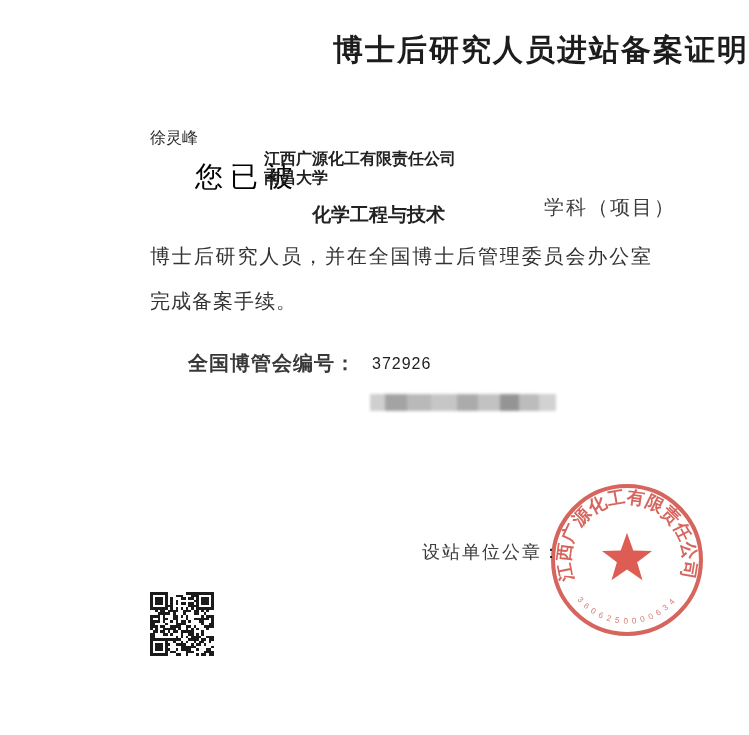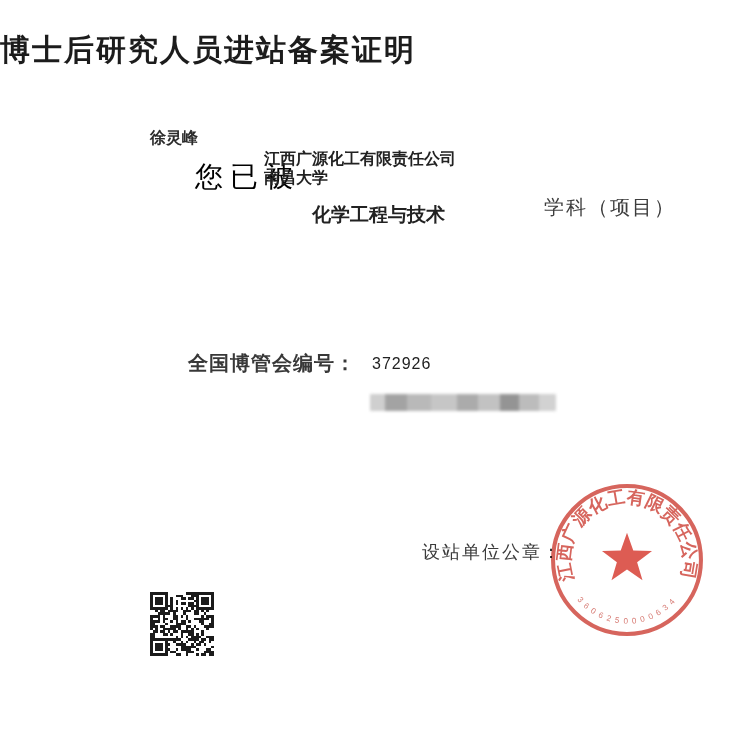--- a/index.html
+++ b/index.html
@@ -1,21 +1,21 @@
 <!DOCTYPE html>
 <html><head>
 <meta charset="utf-8">
 <style>
   html,body{margin:0;padding:0;background:#ffffff;}
   .page{position:relative;width:749px;height:735px;background:#ffffff;overflow:hidden;
         font-family:"Liberation Serif",serif;color:#2e2e2e;}
   .abs{position:absolute;}
-  .title{top:30px;left:0;width:749px;text-align:left;font-size:30px;font-weight:700;
+  .title{top:30px;left:0;width:749px;text-align:right;font-size:30px;font-weight:700;
          letter-spacing:2px;color:#1c1c1c;}
-  .name{top:128px;left:150px;font-size:16px;font-weight:700;color:#2b2b2b;
+  .name{top:128px;left:150px;font-size:16px;font-weight:400;color:#2b2b2b;
         font-family:"Liberation Sans",sans-serif;}
   .intro-prefix{top:158px;left:195px;font-size:28px;letter-spacing:7px;color:#000000;}
   .employer{top:149px;left:264px;font-size:16px;font-weight:700;line-height:19px;
             color:#222;font-family:"Liberation Sans",sans-serif;}
   .hired-as{top:198px;left:149px;font-size:20px;letter-spacing:9px;color:#3d3d3d;}
   .discipline{top:202px;left:312px;font-size:19px;font-weight:700;color:#222;
               font-family:"Liberation Sans",sans-serif;}
   .discipline-suffix{top:194px;left:524px;font-size:20px;letter-spacing:2px;color:#3d3d3d;margin-left:20px;}
   .body-text{top:234px;left:150px;width:502px;font-size:20px;letter-spacing:1px;
              line-height:45px;color:#333;text-align:justify;}
@@ -49,20 +49,21 @@
   <div class="abs employer">
     <div>江西广源化工有限责任公司</div>
     <div>南昌大学</div>
   </div>
 
 
   <div class="abs discipline">化学工程与技术</div>
 
   <div class="abs discipline-suffix">学科（项目）</div>
 
+  <div class="abs body-text">博士后研究人员，并在全国博士后管理委员会办公室完成备案手续。</div>
 
   <div class="abs reg-label">全国博管会编号：</div>
   <div class="abs reg-value">372926</div>
 
   <div class="abs id-blur"></div>
 
   <div class="abs seal-label">设站单位公章：</div>
 
 
   <svg class="abs qr" id="qr-svg" viewBox="0 0 25 25" shape-rendering="crispEdges">

